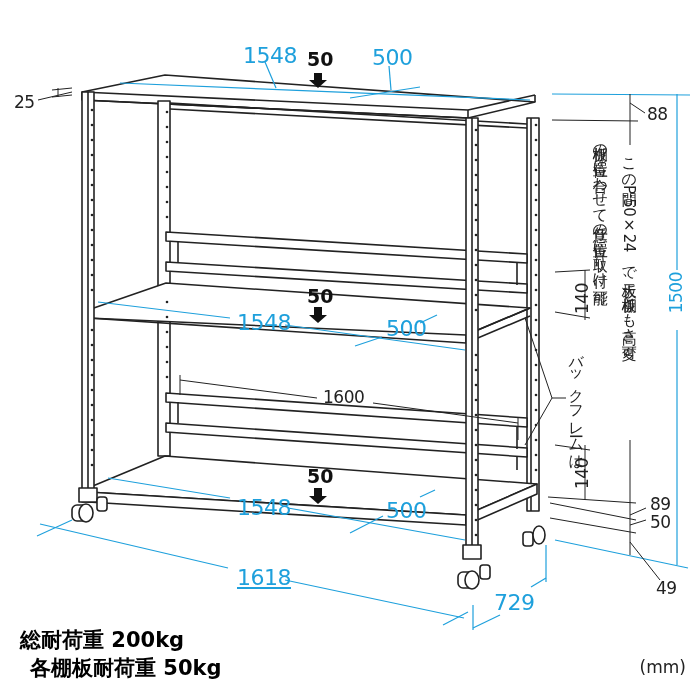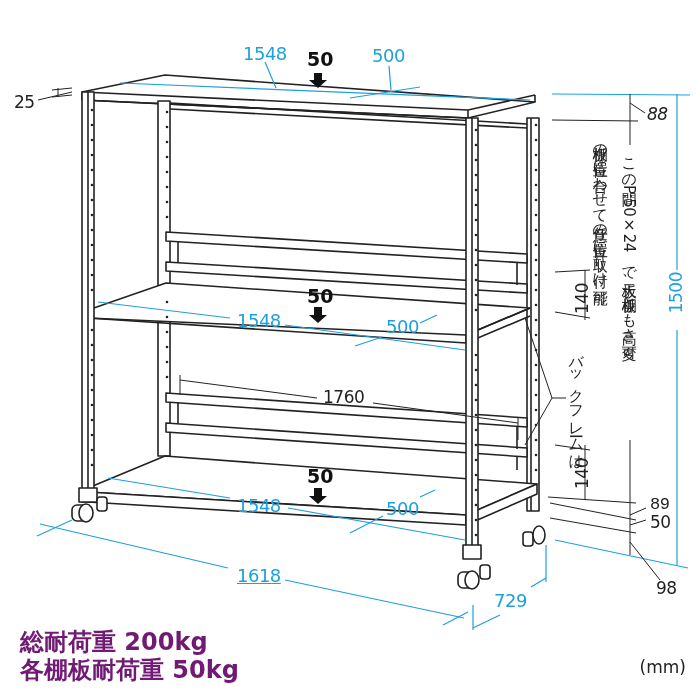--- a/index.html
+++ b/index.html
@@ -1,25 +1,25 @@
 <!DOCTYPE html>
 <html><head>
 <meta charset="utf-8">
 <style>
   html, body { margin: 0; padding: 0; background: #ffffff; }
   body { width: 700px; height: 700px; position: relative; overflow: hidden; font-family: "DejaVu Sans", sans-serif; }
   #stage { position: absolute; left: 0; top: 0; width: 700px; height: 700px; }
   svg { position: absolute; left: 0; top: 0; }
   .lbl { position: absolute; white-space: nowrap; line-height: 1; }
-  .dim-blue { color: #1ea0dc; font-size: 18px; font-family: "DejaVu Sans", sans-serif; font-weight: normal; letter-spacing: -0.5px; }
+  .dim-blue { color: #1ea0dc; font-size: 22px; font-family: "DejaVu Sans", sans-serif; font-weight: normal; letter-spacing: -0.5px; }
   .dim-black { color: #222222; font-size: 17px; font-family: "DejaVu Sans", sans-serif; letter-spacing: -0.5px; }
   .load { color: #111111; font-size: 19px; font-weight: bold; font-family: "DejaVu Sans", sans-serif; }
   .vtext { position: absolute; writing-mode: vertical-rl; color: #222222; font-size: 15px; font-family: "DejaVu Sans", sans-serif; white-space: nowrap; line-height: 1.15; letter-spacing: -0.5px; }
   .vdim { position: absolute; writing-mode: vertical-rl; transform: rotate(180deg); font-size: 17px; white-space: nowrap; line-height: 1; letter-spacing: -0.5px; }
-  .spec { position: absolute; left: 20px; color: #701a75; font-size: 24px; font-weight: bold; font-family: "DejaVu Sans", sans-serif; white-space: nowrap; }
+  .spec { position: absolute; left: 20px; color: #000000; font-size: 21px; font-weight: bold; font-family: "DejaVu Sans", sans-serif; white-space: nowrap; }
   .unit { position: absolute; right: 14px; top: 657px; color: #222222; font-size: 17px; font-family: "DejaVu Sans", sans-serif; text-align: right; }
 </style>
 </head>
 <body>
 
 <div id="stage">
 
   <svg width="700" height="700" viewBox="0 0 700 700">
     <g fill="none" stroke="#222" stroke-width="1.6" stroke-linejoin="round">
 
@@ -257,37 +257,37 @@
 
   <span class="lbl dim-blue" style="left:243px;top:45px;">1548</span>
   <span class="lbl load" style="left:307px;top:50px;">50</span>
   <span class="lbl dim-blue" style="left:372px;top:47px;">500</span>
   <span class="lbl dim-black" style="left:14px;top:94px;text-align:right;">25</span>
 
   <span class="lbl load" style="left:307px;top:287px;">50</span>
   <span class="lbl dim-blue" style="left:237px;top:312px;">1548</span>
   <span class="lbl dim-blue" style="left:386px;top:318px;">500</span>
 
-  <span class="lbl dim-black" style="left:323px;top:389px;">1760</span>
+  <span class="lbl dim-black" style="left:323px;top:389px;">1600</span>
 
   <span class="lbl load" style="left:307px;top:467px;">50</span>
   <span class="lbl dim-blue" style="left:237px;top:497px;">1548</span>
   <span class="lbl dim-blue" style="left:386px;top:500px;">500</span>
 
   <span class="lbl dim-blue" style="left:237px;top:567px;text-decoration:underline;">1618</span>
   <span class="lbl dim-blue" style="left:494px;top:592px;">729</span>
   <span class="vdim" style="left:668px;top:272px;color:#1ea0dc;">1500</span>
-  <span class="lbl dim-black" style="left:647px;top:106px;font-style:italic;">88</span>
-  <span class="lbl dim-black" style="left:650px;top:496px;font-family:Liberation Mono, monospace;">89</span>
+  <span class="lbl dim-black" style="left:647px;top:106px;">88</span>
+  <span class="lbl dim-black" style="left:650px;top:496px;">89</span>
   <span class="lbl dim-black" style="left:650px;top:514px;">50</span>
-  <span class="lbl dim-black" style="left:656px;top:580px;">98</span>
+  <span class="lbl dim-black" style="left:656px;top:580px;">49</span>
 
   <span class="vdim" style="left:574px;top:283px;color:#222;">140</span>
   <span class="vdim" style="left:574px;top:458px;color:#222;">140</span>
 
   <span class="vtext" style="left:567px;top:345px;">バックフレームは</span>
   <span class="vtext" style="left:591px;top:135px;">棚板の位置に合わせて任意の位置に取り付け可能</span>
   <span class="vtext" style="left:620px;top:148px;">この間 P:50×24 で天板、棚板とも高さ可変</span>
 
   <div class="spec" style="top:626px;">総耐荷重 200kg</div>
-  <div class="spec" style="top:654px;">各棚板耐荷重 50kg</div>
+  <div class="spec" style="top:654px;margin-left:10px;">各棚板耐荷重 50kg</div>
   <div class="unit">(mm)</div>
 </div>
 
 </body></html>

